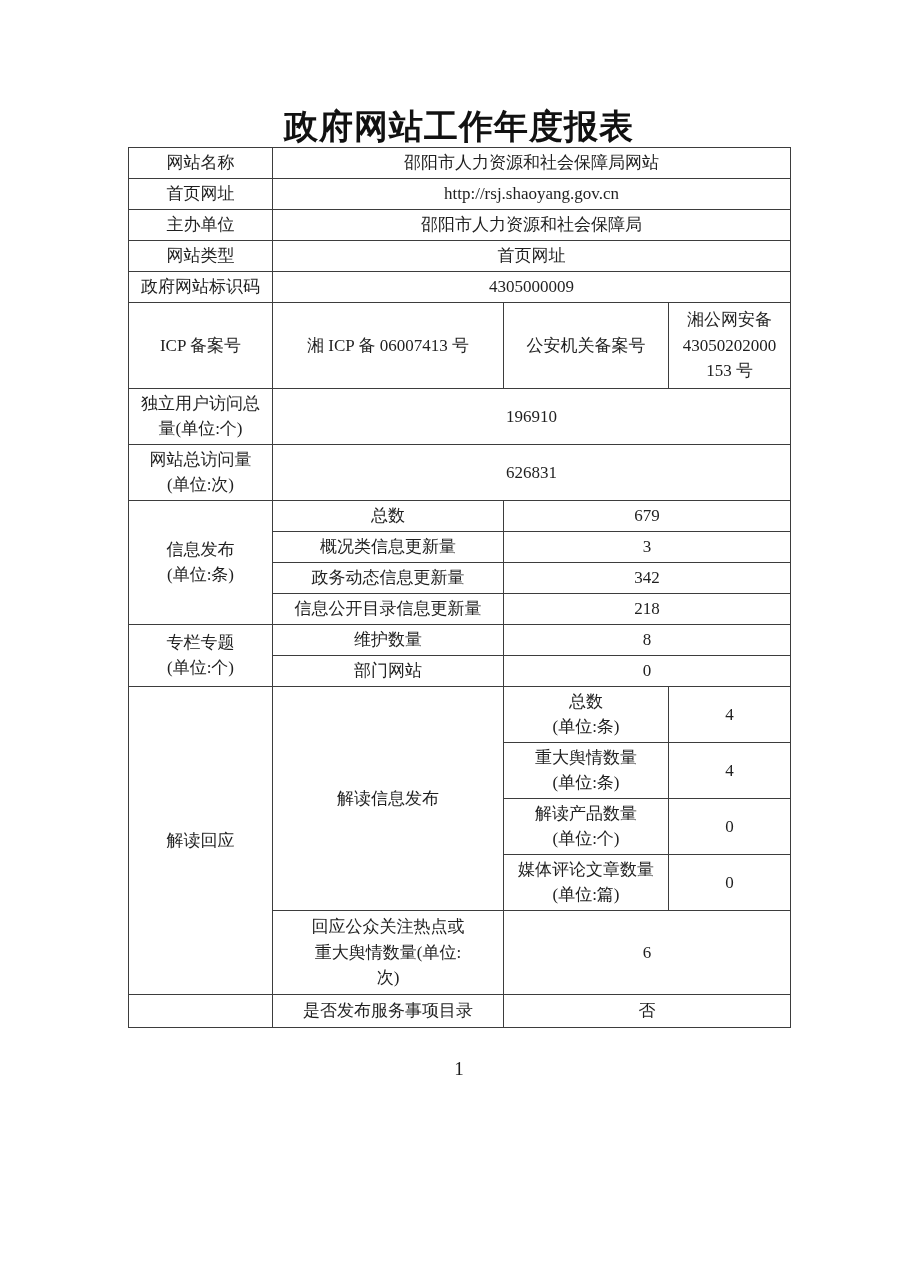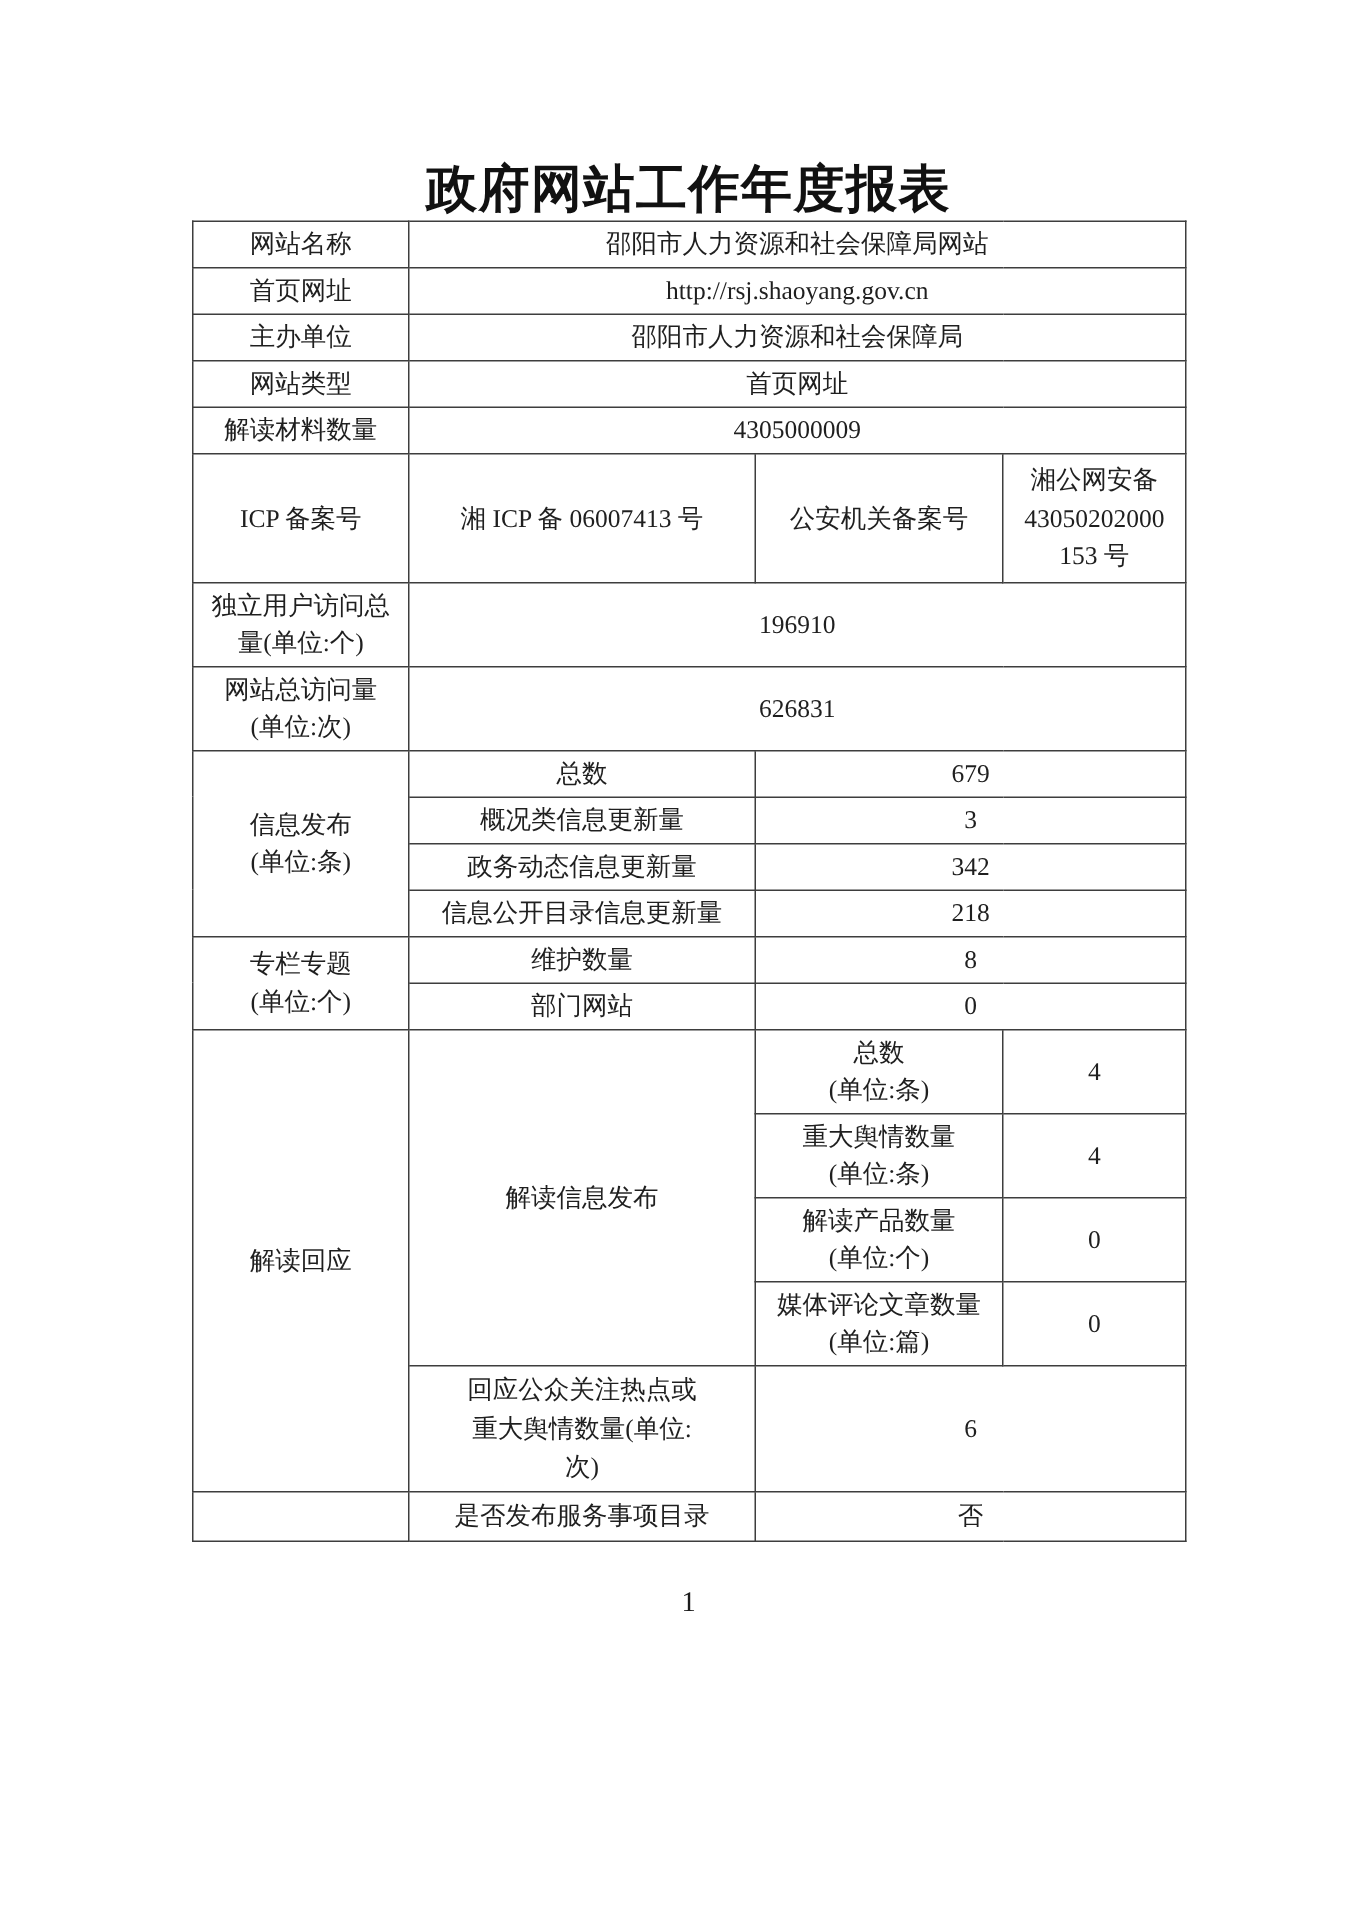--- a/index.html
+++ b/index.html
@@ -102,21 +102,21 @@
         </tr>
         <tr class="h31">
           <td>主办单位</td>
           <td colspan="3">邵阳市人力资源和社会保障局</td>
         </tr>
         <tr class="h31">
           <td>网站类型</td>
           <td colspan="3">首页网址</td>
         </tr>
         <tr class="h31">
-          <td>解读材料数量</td>
+          <td>政府网站标识码</td>
           <td colspan="3">4305000009</td>
         </tr>
         <tr class="h86">
           <td>ICP 备案号</td>
           <td>湘 ICP 备 06007413 号</td>
           <td>公安机关备案号</td>
           <td>湘公网安备
 43050202000
 153 号</td>
         </tr>

